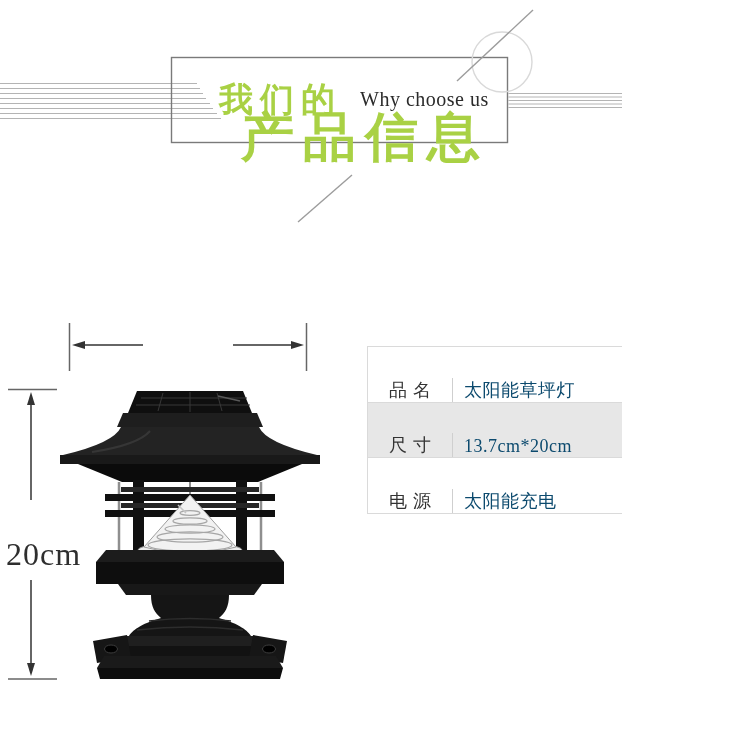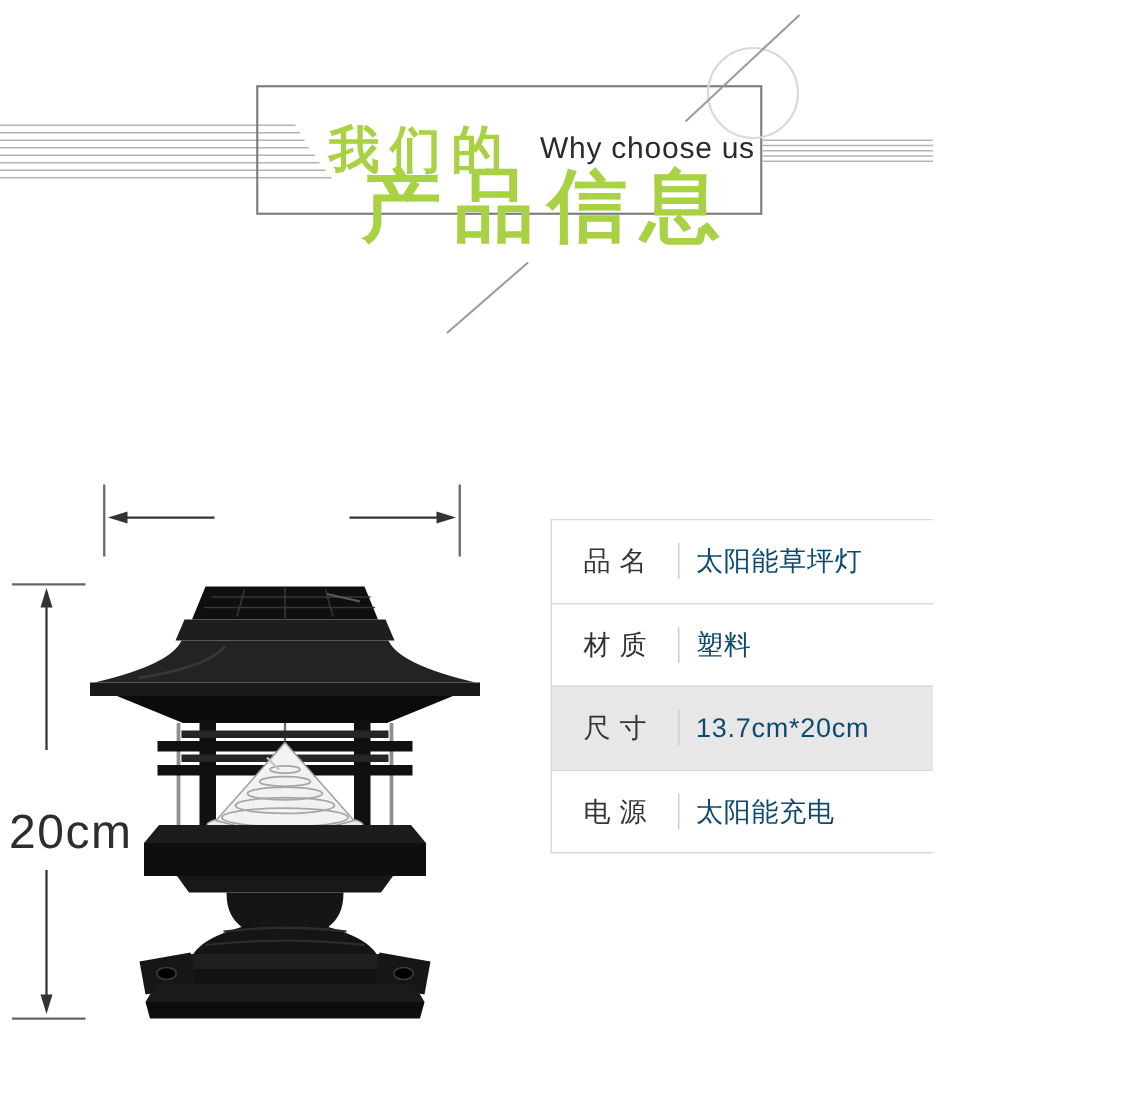--- a/index.html
+++ b/index.html
@@ -1,18 +1,18 @@
 <!DOCTYPE html>
 <html><head>
 <meta charset="utf-8">
 <style>
   html,body{margin:0;padding:0;background:#fff;}
   .page{
     position:relative;width:622px;height:731px;background:#ffffff;overflow:hidden;
-    font-family:Liberation Sans, sans-serif;
+    font-family:Liberation Serif, serif;
   }
   .decor{position:absolute;left:0;top:0;}
   .abs{position:absolute;white-space:nowrap;}
   .title-cn-small{
     left:219px;top:77px;font-size:34px;font-weight:bold;letter-spacing:7px;color:#a9d144;
   }
   .subtitle-en{
     left:360px;top:88px;font-size:20px;color:#2b2b2b;letter-spacing:0.5px;
   }
   .title-cn-big{
@@ -21,21 +21,21 @@
   .dim-width-label{
     left:146px;top:331px;font-size:22px;letter-spacing:2px;color:#2e2e2e;
   }
   .dim-height-label{
     left:6px;top:536px;font-size:32px;letter-spacing:1px;color:#2e2e2e;
   }
   .spec-table{
     position:absolute;left:367px;top:346px;width:381px;
     border:1px solid #dadada;background:#fff;
   }
-  .spec-row{display:flex;height:54.5px;align-items:center;background:#ffffff;}
+  .spec-row{display:flex;height:54.5px;align-items:flex-end;background:#ffffff;}
   .spec-row + .spec-row{border-top:1px solid #dadada;}
   .spec-row.alt{background:#e7e7e7;}
   .spec-label{
     width:85px;flex:0 0 85px;display:flex;align-items:center;justify-content:center;
     font-size:18px;color:#333;letter-spacing:6px;padding-left:6px;box-sizing:border-box;
     border-right:1px solid #cfcfcf;
   }
   .spec-value{
     flex:1;display:flex;align-items:center;padding-left:11px;
     font-size:18px;color:#0c4a6e;letter-spacing:0.5px;
@@ -168,24 +168,20 @@
   <div class="abs subtitle-en">Why choose us</div>
   <div class="abs title-cn-big">产品信息</div>
 
   <div class="abs dim-height-label">20cm</div>
 
   <div class="spec-table">
     <div class="spec-row">
       <div class="spec-label">品名</div>
       <div class="spec-value">太阳能草坪灯</div>
     </div>
-    <div class="spec-row">
-      <div class="spec-label">材质</div>
-      <div class="spec-value">塑料</div>
-    </div>
     <div class="spec-row alt">
       <div class="spec-label">尺寸</div>
       <div class="spec-value">13.7cm*20cm</div>
     </div>
     <div class="spec-row">
       <div class="spec-label">电源</div>
       <div class="spec-value">太阳能充电</div>
     </div>
   </div>
 

